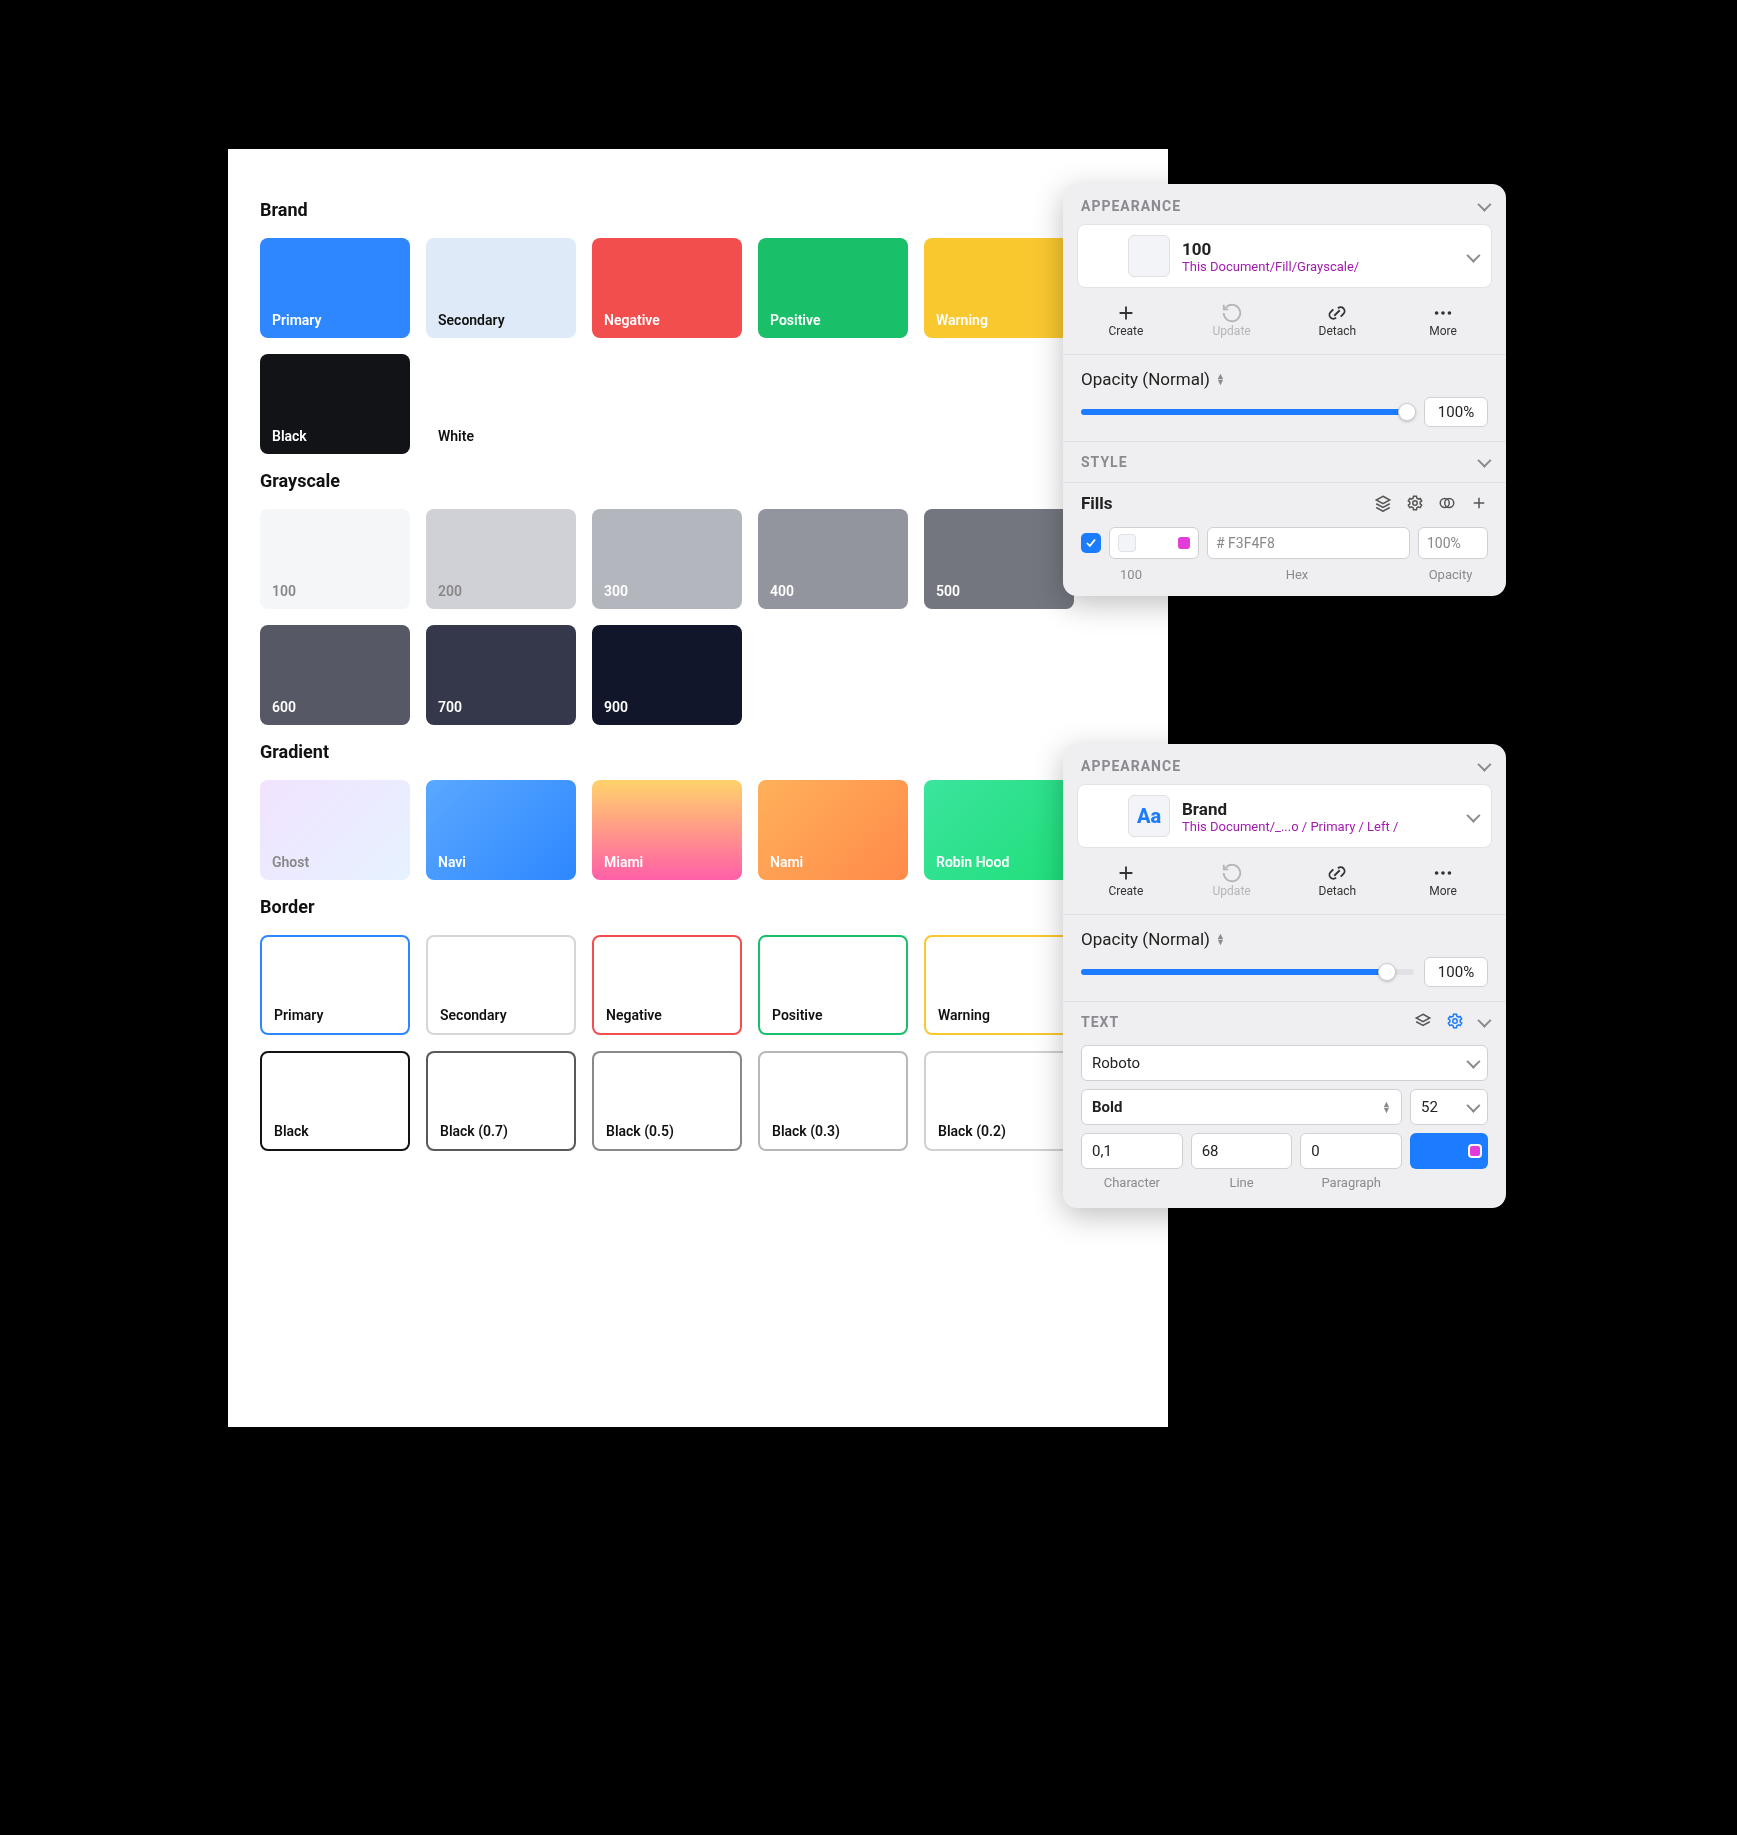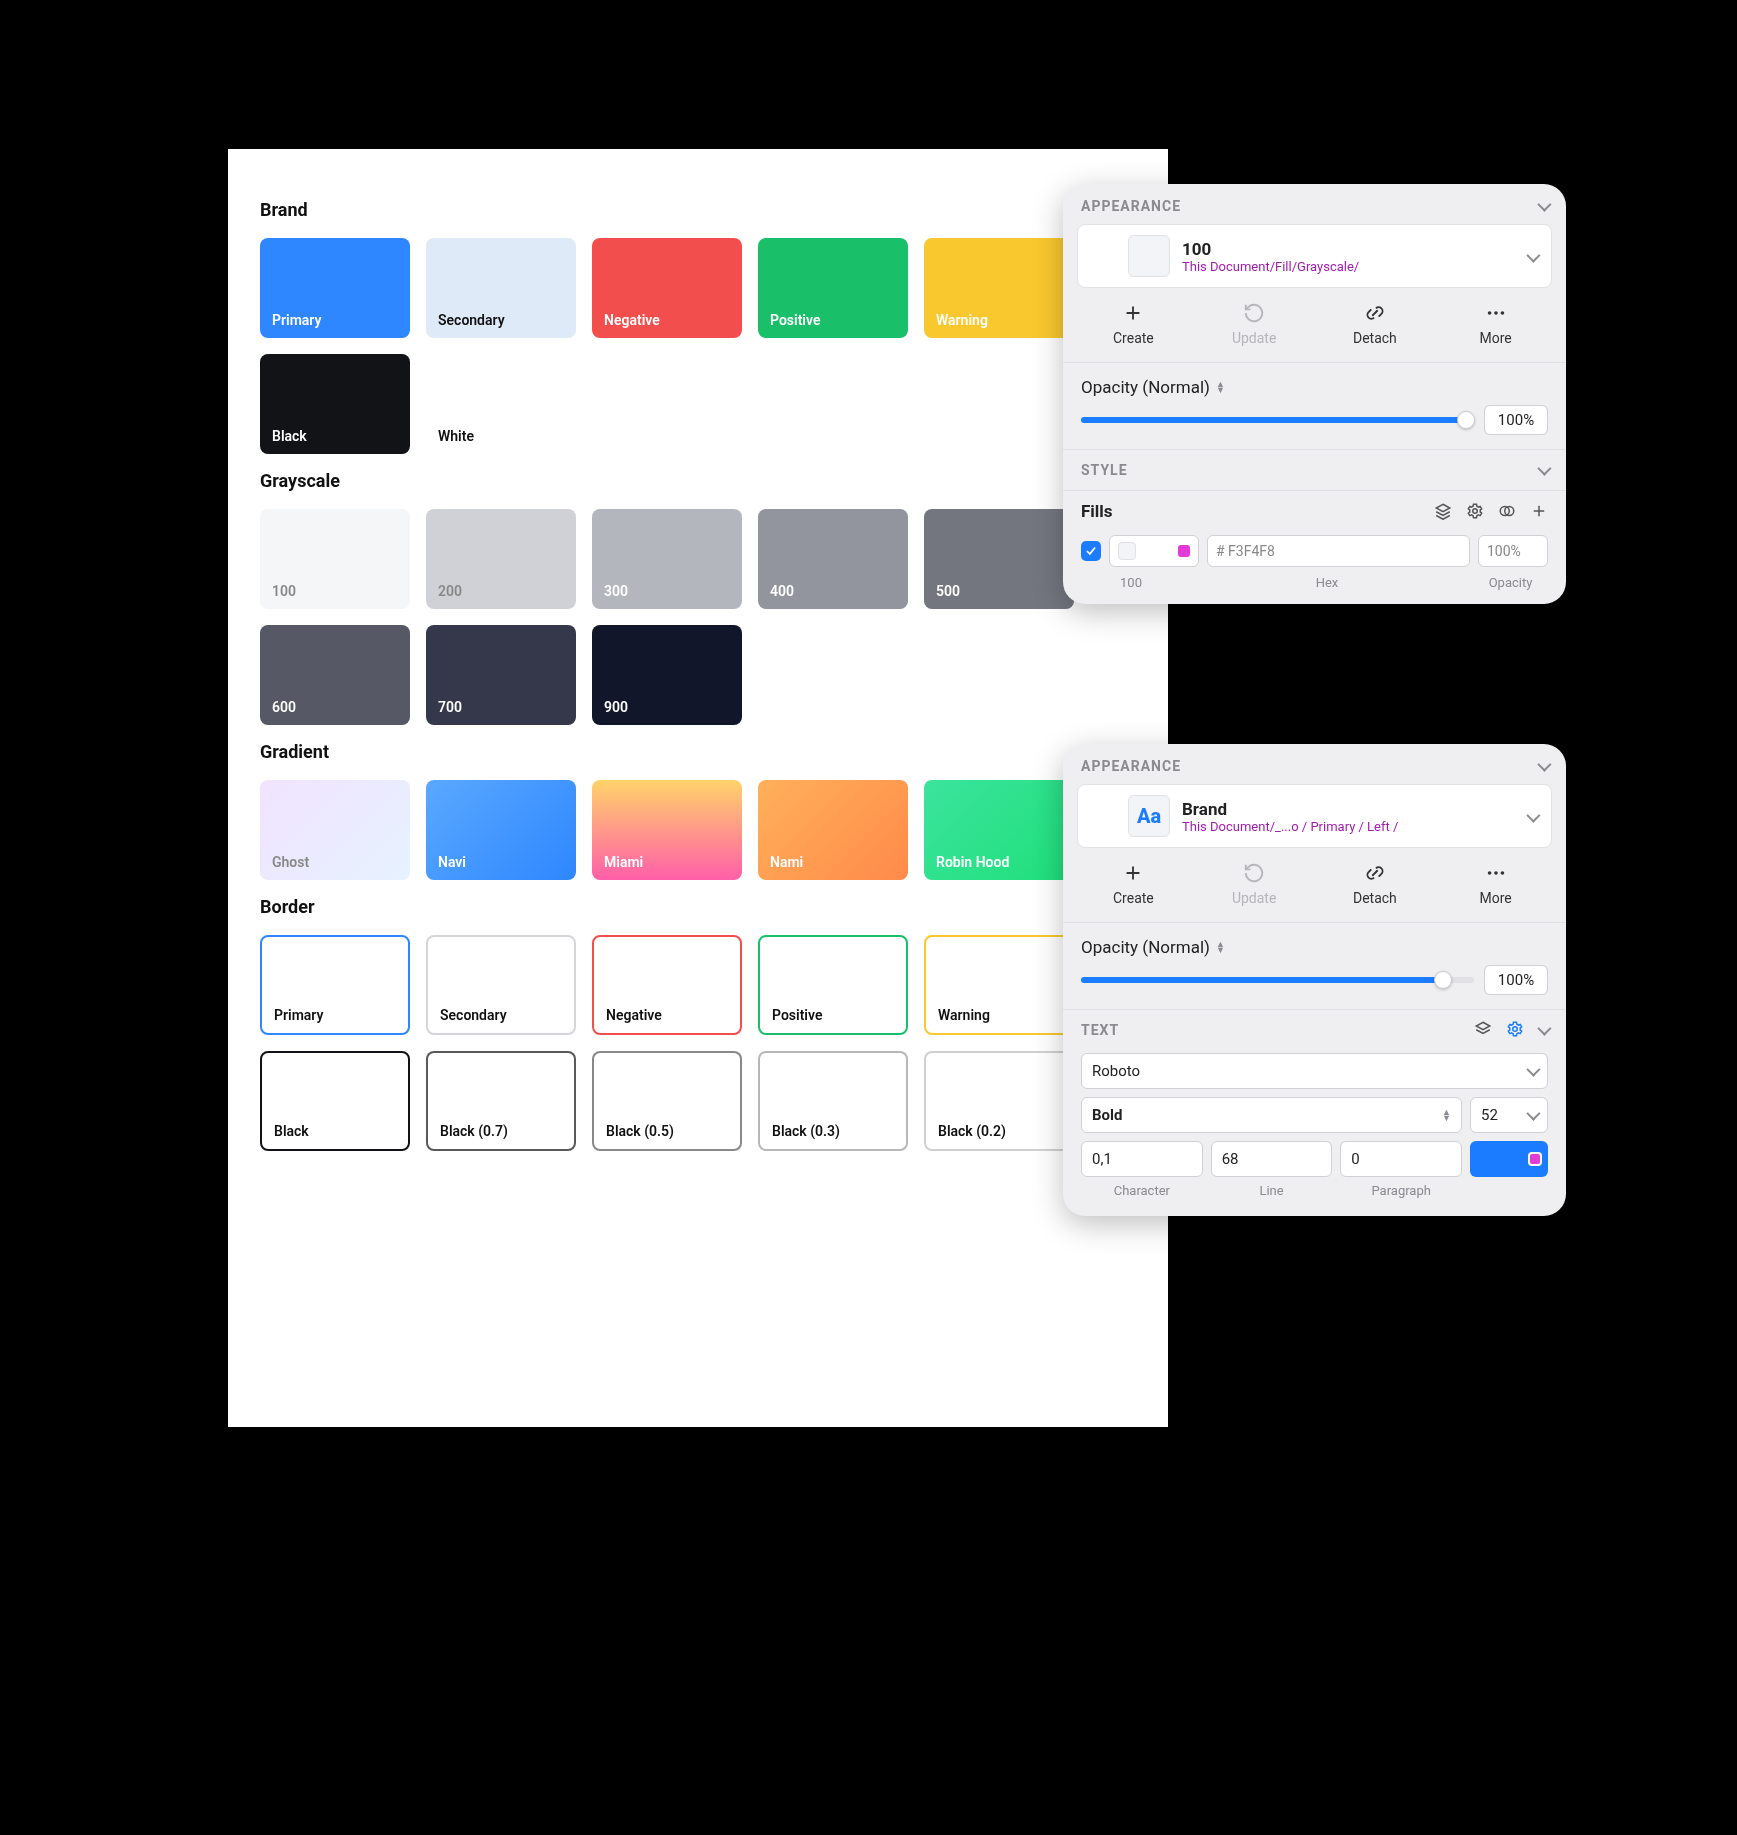--- a/index.html
+++ b/index.html
@@ -42,23 +42,23 @@
     padding: 10px 12px;
     font-size: 14px;
     font-weight: 600;
   }
   .swatch.light-text { color: #fff; }
   .swatch.dark-text { color: #111; }
   .swatch.grey-text { color: #888; }
   .swatch.border-only { background:#fff; border-width:2px; border-style:solid; color:#111; }
   .panel {
     position: absolute;
-    width: 503px;
+    width: 443px;
     background: #efeff1;
-    border-radius: 22px;
+    border-radius: 14px;
     box-shadow: 0 8px 30px rgba(0,0,0,0.25);
     font-size: 16px;
     color: #222;
   }
   .panel1 { left: 1063px; top: 184px; }
   .panel2 { left: 1063px; top: 744px; }
   .panel-header {
     display:flex; align-items:center; justify-content:space-between;
     padding: 14px 18px 10px;
     font-size: 14px;
@@ -74,21 +74,21 @@
   }
   .panel-card .thumb { width:42px; height:42px; border-radius:6px; background:#f3f4f8; border:1px solid #e0e0e5;margin-left:36px;}
   .panel-card .thumb-aa { display:flex;align-items:center;justify-content:center;font-weight:800;color:#1b7cff;font-size:20px;}
   .panel-card .info .line1 { font-weight:700; font-size:17px; }
   .panel-card .info .line2 { font-size:13px; color:#a21caf; }
   .panel-card .chev { position:absolute; right:14px; color:#8a8a90; }
   .action-row {
     display:flex; justify-content:space-around; padding: 4px 10px 16px;
     text-align:center;
   }
-  .action { flex:1; display:flex; flex-direction:column; align-items:center; gap:6px; font-size:14px; color:#333; cursor:pointer;}
+  .action { flex:1; display:flex; flex-direction:column; align-items:center; gap:0; font-size:12px; color:#333; cursor:pointer;}
   .action.disabled { color:#b5b5bb; }
   .action svg { width:22px; height:22px; }
   .opacity-row { padding: 4px 18px 14px; border-top:1px solid #e0e0e5;}
   .opacity-label { display:flex; align-items:center; gap:6px; font-size:17px; padding:10px 0 8px;}
   .slider-wrap { display:flex; align-items:center; gap:10px;}
   .slider { flex:1; height:6px; background:#e0e0e5; border-radius:4px; position:relative;}
   .slider .fill { position:absolute; left:0; top:0; bottom:0; background:#1b7cff; border-radius:4px;}
   .slider .knob { position:absolute; top:-6px; width:18px; height:18px; background:#fff; border:1px solid #ccc; border-radius:50%; box-shadow:0 1px 3px rgba(0,0,0,0.2);}
   .pct-box { width:64px; height:30px; background:#fff; border:1px solid #d0d0d5; border-radius:6px; display:flex; align-items:center; justify-content:center; font-size:15px;}
   .sub-header {

